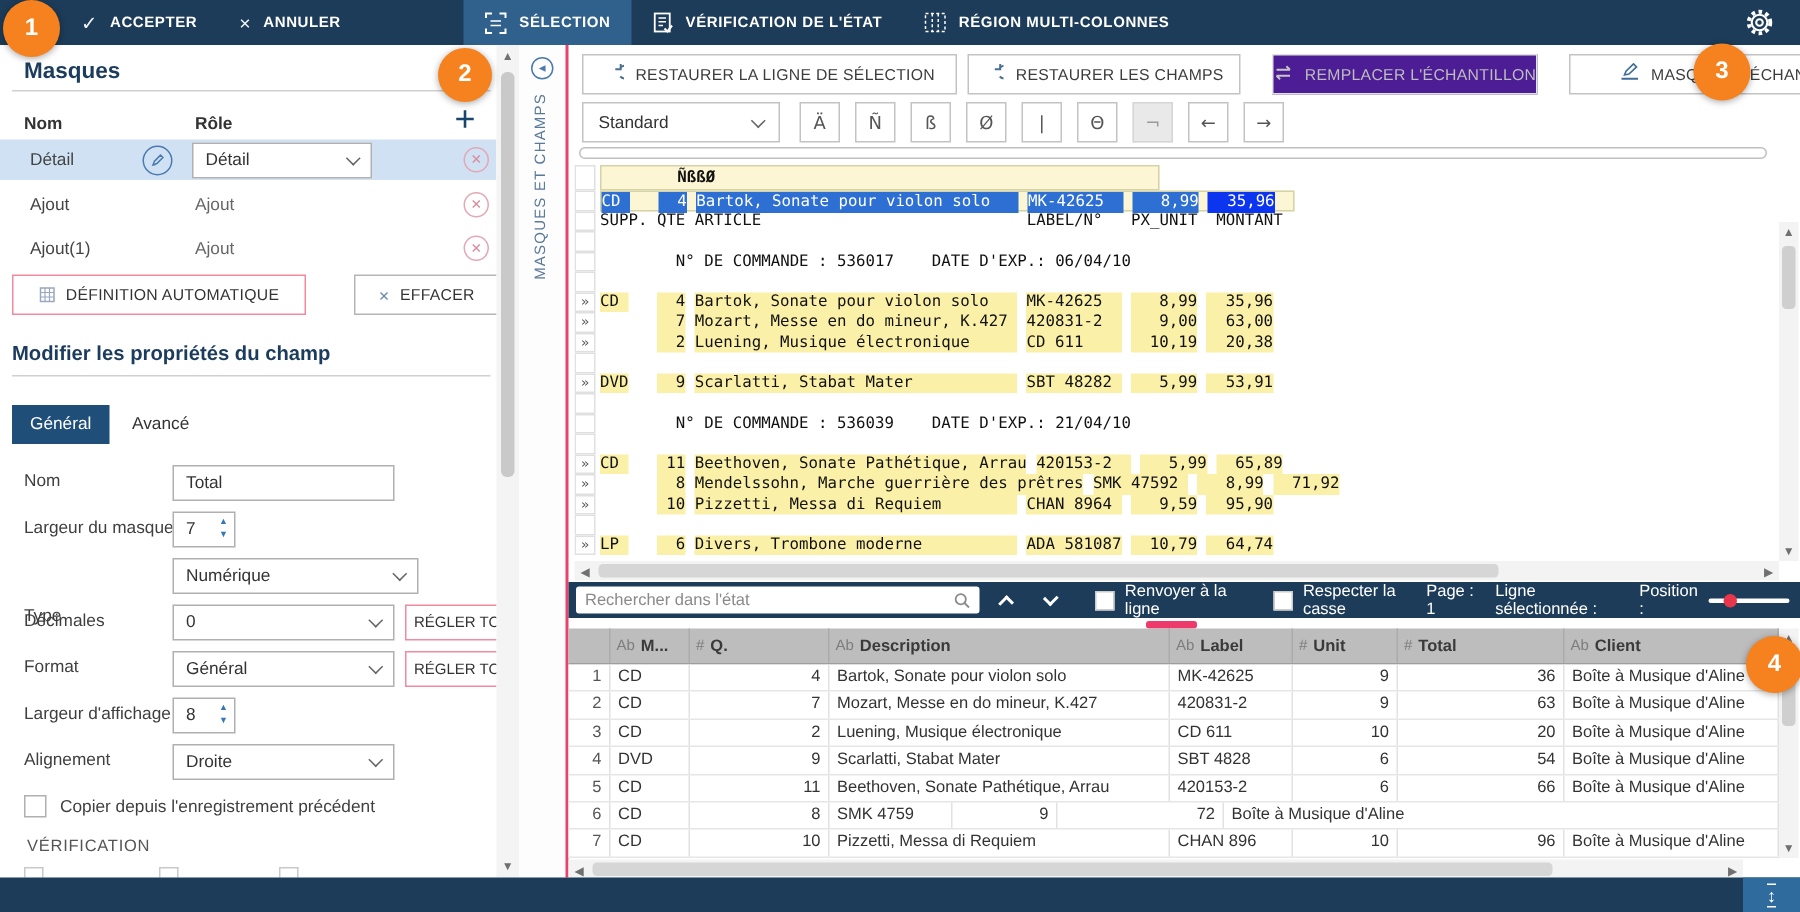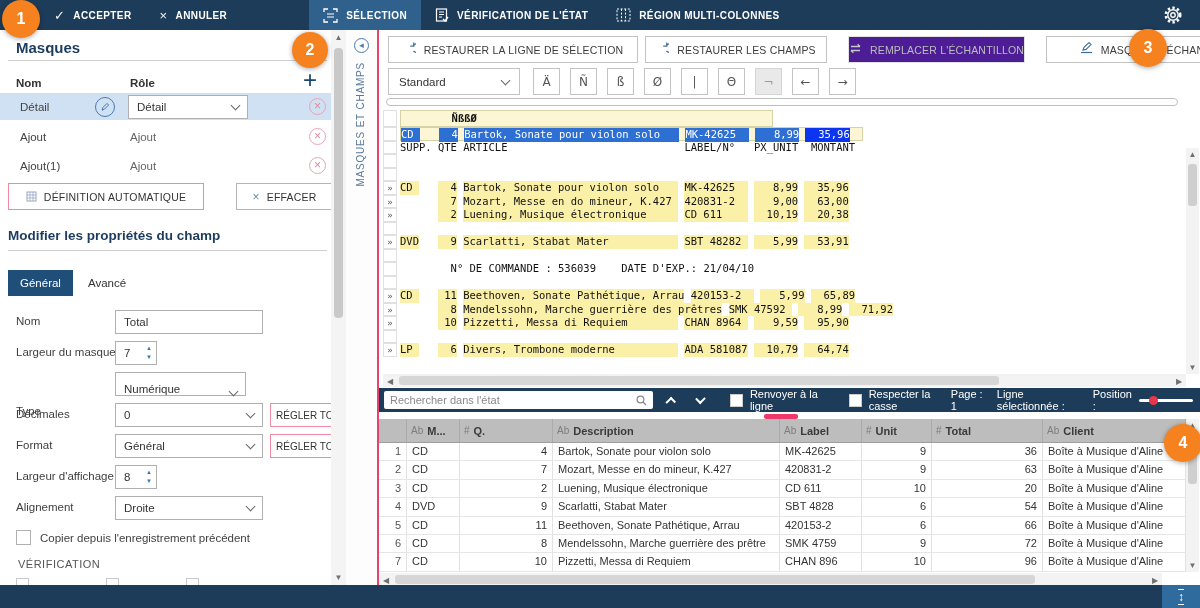--- a/index.html
+++ b/index.html
@@ -263,21 +263,21 @@
       </div>
       <div class="frm-label" style="top: 316px;">Largeur du masque</div>
       <div class="ctl" style="top: 311px; width: 42px; position: absolute;">
         <span>7</span>
         <span class="spin-arrows">
           <span>▲</span>
           <span>▼</span>
         </span>
       </div>
       <div class="frm-label" style="top: 347px; margin-top: 28px;">Type</div>
-      <div class="ctl" style="top: 342px; width: 131px; align-items: flex-end;">
+      <div class="ctl" style="top: 342px; width: 164px;">
         <span>Numérique</span>
         <span class="chev"></span>
       </div>
       <div class="frm-label" style="top: 378px;">Décimales</div>
       <div class="ctl" style="top: 373px; width: 148px;">
         <span>0</span>
         <span class="chev"></span>
       </div>
       <div class="regler" style="top: 373px;">RÉGLER TOU</div>
       <div class="frm-label" style="top: 409px;">Format</div>
@@ -390,20 +390,24 @@
     <div class="rline">
       <span class="gut"></span>
       <pre class="rtext">SUPP. QTE ARTICLE                            LABEL/N°   PX_UNIT  MONTANT</pre>
     </div>
     <div class="rline">
       <span class="gut"></span>
       <pre class="rtext"></pre>
     </div>
     <div class="rline">
       <span class="gut"></span>
+      <pre class="rtext ind8">N° DE COMMANDE : 536017    DATE D'EXP.: 06/04/10</pre>
+    </div>
+    <div class="rline">
+      <span class="gut"></span>
       <pre class="rtext"></pre>
     </div>
     <div class="rline">
       <span class="gut">»</span>
       <pre class="rtext"><span class="fs hl w3">CD</span><span class="fs g3"></span><span class="fs hl qr">4</span><span class="fs g1"></span><span class="fs hl a34">Bartok, Sonate pour violon solo</span><span class="fs g1"></span><span class="fs hl w10">MK-42625</span><span class="fs g1"></span><span class="fs hl w7">8,99</span><span class="fs g1"></span><span class="fs hl w7">35,96</span></pre>
     </div>
     <div class="rline">
       <span class="gut">»</span>
       <pre class="rtext"><span class="fs hl w3"></span><span class="fs g3"></span><span class="fs hl qr">7</span><span class="fs g1"></span><span class="fs hl a34">Mozart, Messe en do mineur, K.427</span><span class="fs g1"></span><span class="fs hl w10">420831-2</span><span class="fs g1"></span><span class="fs hl w7">9,00</span><span class="fs g1"></span><span class="fs hl w7">63,00</span></pre>
     </div>
@@ -569,21 +573,20 @@
       <div class="cell c3">Beethoven, Sonate Pathétique, Arrau</div>
       <div class="cell c4">420153-2</div>
       <div class="cell c5">6</div>
       <div class="cell c6">66</div>
       <div class="cell c7">Boîte à Musique d'Aline</div>
     </div>
     <div class="trow">
       <div class="cell c0">6</div>
       <div class="cell c1">CD</div>
       <div class="cell c2">8</div>
-      <div class="cell c3">Mendelssohn, Marche guerrière des prêtre</div>
       <div class="cell c4">SMK 4759</div>
       <div class="cell c5">9</div>
       <div class="cell c6">72</div>
       <div class="cell c7">Boîte à Musique d'Aline</div>
     </div>
     <div class="trow">
       <div class="cell c0">7</div>
       <div class="cell c1">CD</div>
       <div class="cell c2">10</div>
       <div class="cell c3">Pizzetti, Messa di Requiem</div>

